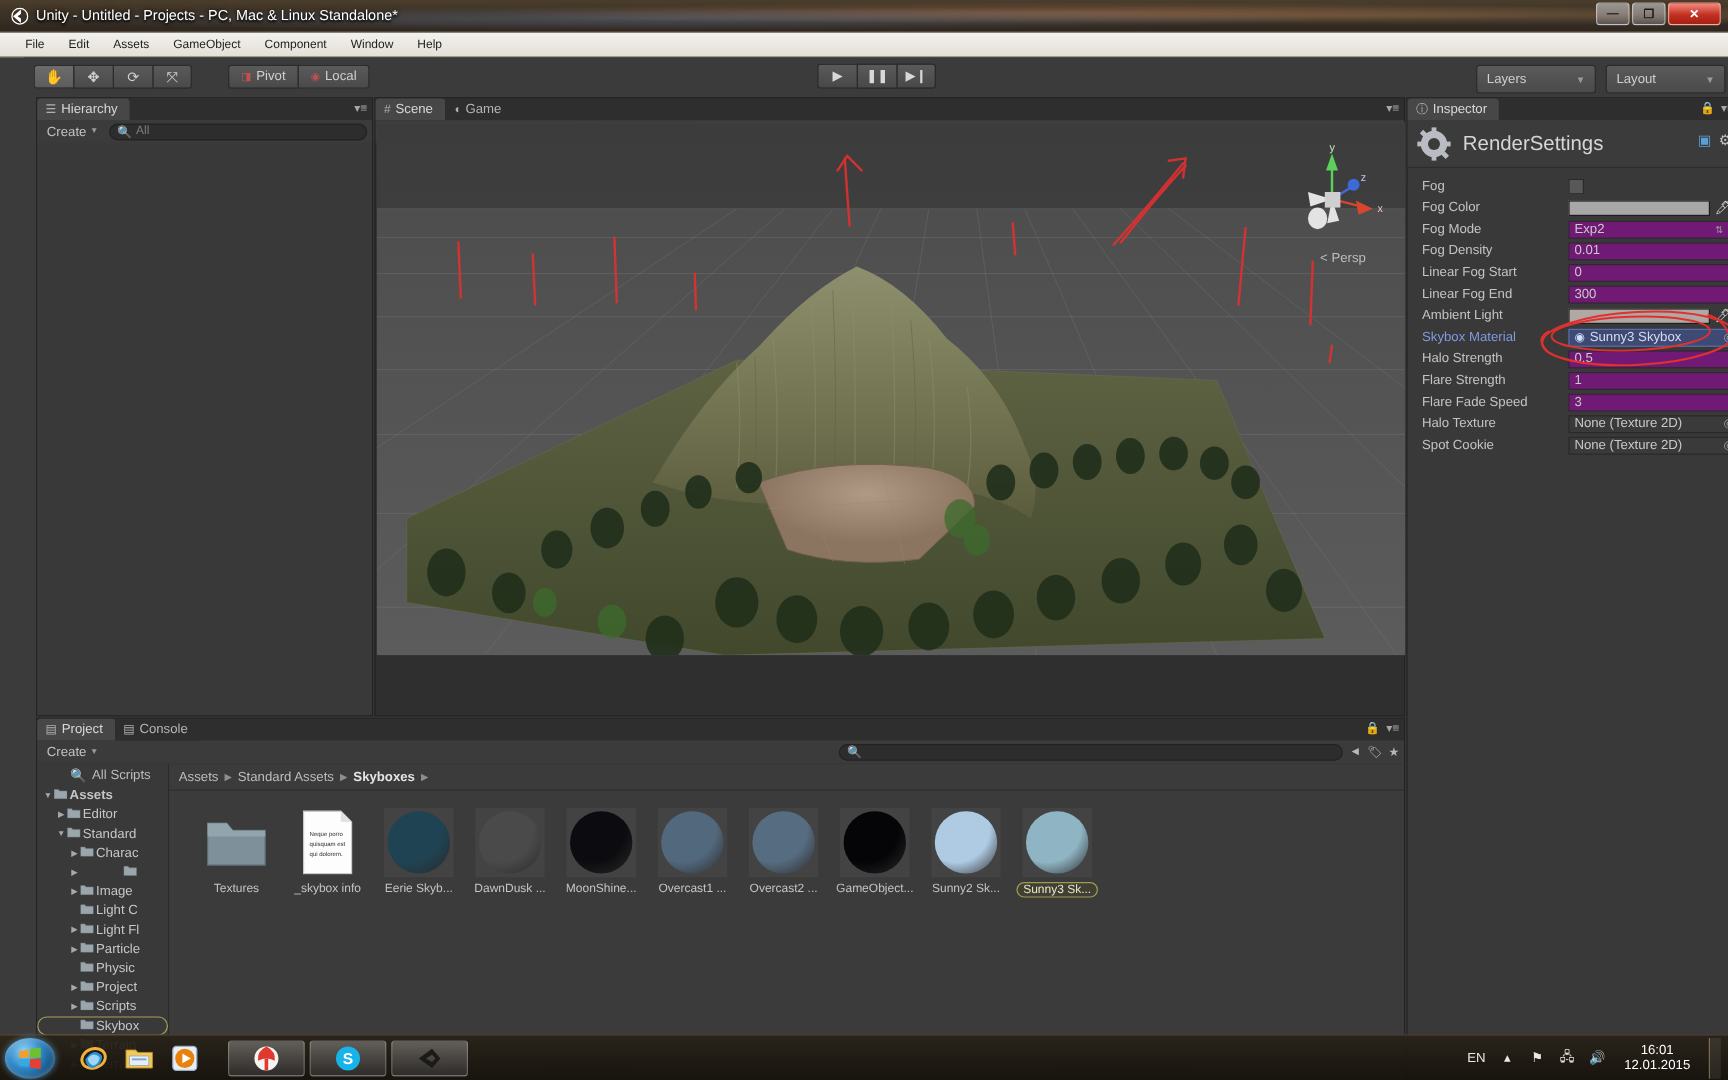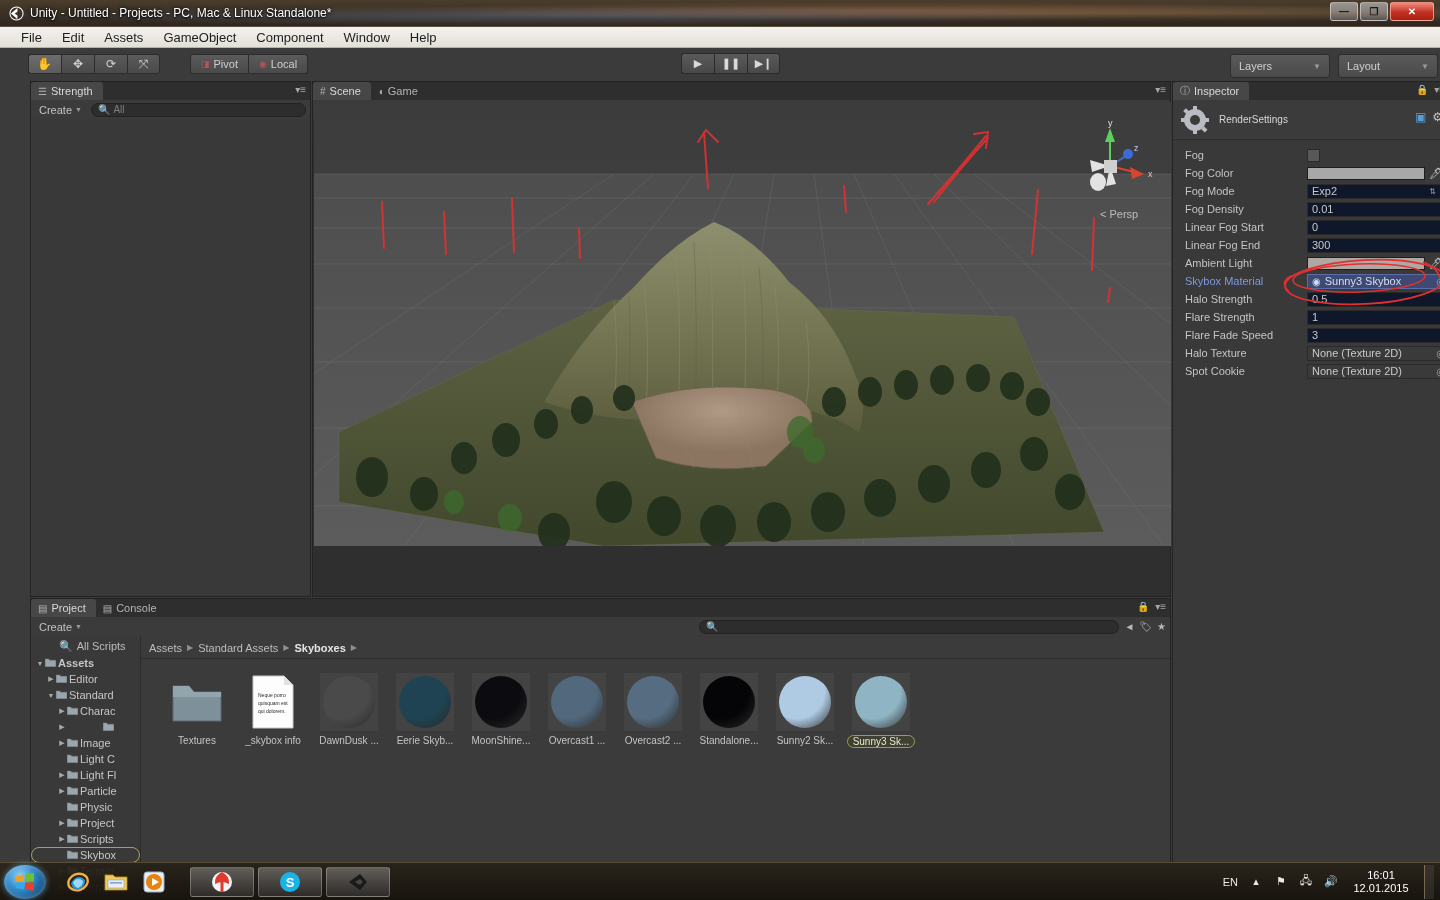--- a/index.html
+++ b/index.html
@@ -68,21 +68,21 @@
     border-color: rgba(255,180,170,.75); color:#fff;
   }
 
   
   .menubar {
     height: 21px; display:flex; align-items:center;
     background: linear-gradient(180deg,#f4f2ee,#e3e0d8);
     border-bottom:1px solid #b8b4a8;
     padding-left: 12px; gap: 2px;
   }
-  .menu-item { font-size:13px; color:#1d1d1d; padding: 12px 9px; }
+  .menu-item { font-size:10px; color:#1d1d1d; padding: 12px 9px; }
 
   
   .unity-body {
     position:absolute; left:0; top:48px; width:1440px; height:814px;
     background:#3b3b3b;
     border-left: 10px solid transparent;
   }
   .u-inner { position:absolute; left:10px; top:0; width:1430px; height:814px; background:#3b3b3b; }
 
   
@@ -174,28 +174,28 @@
   .cell { width:76px; display:flex; flex-direction:column; align-items:center; gap:4px; }
   .thumb { width:58px; height:58px; display:flex; align-items:center; justify-content:center; }
   .cap { font-size:10px; color:#c4c4c4; white-space:nowrap; max-width:74px; overflow:hidden; text-overflow:ellipsis; }
   .cap.sel { color:#e8e8c8; border:1px solid #a09a52; border-radius:8px; padding:0 5px; background:#3f3f33; }
   .sphere { width:52px; height:52px; border-radius:50%; }
 
   
   #inspector { left:1152px; top:33px; width:278px; height:823px; }
   .insp-head { height:40px; display:flex; align-items:center; gap:10px; padding-left:8px; background:#3b3b3b; position:relative; border-bottom:1px solid #2d2d2d; }
   .gear-big { width:28px; height:28px; }
-  .insp-title { font-size:10px; color:#d6d6d6; }
+  .insp-title { font-size:17px; color:#d6d6d6; }
   .insp-head-right { position:absolute; right:6px; top:10px; display:flex; gap:6px; align-items:center; }
   .rows { padding-top:6px; }
   .row { height:18px; display:flex; align-items:center; padding-left:12px; }
   .rlabel { width:122px; font-size:11px; color:#c3c3c3; flex:none; }
   .rlabel.hl { color:#7e9ae0; }
   .rfield {
-    flex:1; height:15px; margin-right:8px; background:#0f172a; border:1px solid #2a2a2a;
+    flex:1; height:15px; margin-right:8px; background:#701a75; border:1px solid #2a2a2a;
     display:flex; align-items:center; padding:0 4px; font-size:11px; color:#c8c8c8;
   }
   .rfield.obj { background:#3a3a3a; }
   .rfield.sel { background:#3e4a73; border-color:#5a6da8; color:#d6dcf0; }
   .swatch { flex:1; height:13px; margin-right:24px; border:1px solid #1e1e1e; }
   .chk { width:13px; height:13px; background:#585858; border:1px solid #2a2a2a; }
   .eyed { position:absolute; right:6px; font-size:11px; color:#cfcfcf; }
   .ministep { font-size:8px; color:#9b9b9b; }
 
   
@@ -294,21 +294,21 @@
               <span>Layout</span>
               <span class="car">▼</span>
             </div>
           </div>
         </div>
 
         <div class="panel" id="hierarchy">
           <div class="ptabs">
             <div class="ptab on">
               <span class="ptab-ico">☰</span>
-              <span>Strength</span>
+              <span>Hierarchy</span>
             </div>
             <div class="ptab-right">
               <span>▾≡</span>
             </div>
           </div>
           <div class="ptoolbar">
             <div class="minibtn">
               <span>Create</span>
               <span style="font-size:7px;color:#9a9a9a;">▼</span>
             </div>
@@ -686,29 +686,29 @@
                           <text x="7" y="22">Neque porro</text>
                           <text x="7" y="30">quisquam est</text>
                           <text x="7" y="38">qui dolorem.</text>
                         </g>
                       </svg>
                     </div>
                     <div class="cap">_skybox info</div>
                   </div>
                   <div class="cell">
                     <div class="thumb" style="background: rgb(67, 67, 67);">
+                      <div class="sphere" style="background: radial-gradient(circle at 34% 28%, rgb(31, 67, 83) 0%, rgb(31, 67, 83) 55%, rgba(0, 0, 0, 0.38) 100%);"></div>
+                    </div>
+                    <div class="cap">Eerie Skyb...</div>
+                  </div>
+                  <div class="cell">
+                    <div class="thumb" style="background: rgb(67, 67, 67);">
                       <div class="sphere" style="background: radial-gradient(circle at 34% 28%, rgb(74, 74, 74) 0%, rgb(74, 74, 74) 55%, rgba(0, 0, 0, 0.38) 100%);"></div>
                     </div>
                     <div class="cap">DawnDusk ...</div>
-                  </div>
-                  <div class="cell">
-                    <div class="thumb" style="background: rgb(67, 67, 67);">
-                      <div class="sphere" style="background: radial-gradient(circle at 34% 28%, rgb(31, 67, 83) 0%, rgb(31, 67, 83) 55%, rgba(0, 0, 0, 0.38) 100%);"></div>
-                    </div>
-                    <div class="cap">Eerie Skyb...</div>
                   </div>
                   <div class="cell">
                     <div class="thumb" style="background: rgb(67, 67, 67);">
                       <div class="sphere" style="background: radial-gradient(circle at 34% 28%, rgb(12, 12, 16) 0%, rgb(12, 12, 16) 55%, rgba(0, 0, 0, 0.38) 100%);"></div>
                     </div>
                     <div class="cap">MoonShine...</div>
                   </div>
                   <div class="cell">
                     <div class="thumb" style="background: rgb(67, 67, 67);">
                       <div class="sphere" style="background: radial-gradient(circle at 34% 28%, rgb(82, 104, 125) 0%, rgb(82, 104, 125) 55%, rgba(0, 0, 0, 0.38) 100%);"></div>
@@ -718,21 +718,21 @@
                   <div class="cell">
                     <div class="thumb" style="background: rgb(67, 67, 67);">
                       <div class="sphere" style="background: radial-gradient(circle at 34% 28%, rgb(86, 108, 128) 0%, rgb(86, 108, 128) 55%, rgba(0, 0, 0, 0.38) 100%);"></div>
                     </div>
                     <div class="cap">Overcast2 ...</div>
                   </div>
                   <div class="cell">
                     <div class="thumb" style="background: rgb(67, 67, 67);">
                       <div class="sphere" style="background: radial-gradient(circle at 34% 28%, rgb(5, 5, 8) 0%, rgb(5, 5, 8) 55%, rgba(0, 0, 0, 0.38) 100%);"></div>
                     </div>
-                    <div class="cap">Standalone...</div>
+                    <div class="cap">GameObject...</div>
                   </div>
                   <div class="cell">
                     <div class="thumb" style="background: rgb(67, 67, 67);">
                       <div class="sphere" style="background: radial-gradient(circle at 34% 28%, rgb(175, 203, 228) 0%, rgb(175, 203, 228) 55%, rgba(0, 0, 0, 0.38) 100%);"></div>
                     </div>
                     <div class="cap">Sunny2 Sk...</div>
                   </div>
                   <div class="cell">
                     <div class="thumb" style="background: rgb(67, 67, 67);">
                       <div class="sphere" style="background: radial-gradient(circle at 34% 28%, rgb(143, 181, 196) 0%, rgb(143, 181, 196) 55%, rgba(0, 0, 0, 0.38) 100%);"></div>

